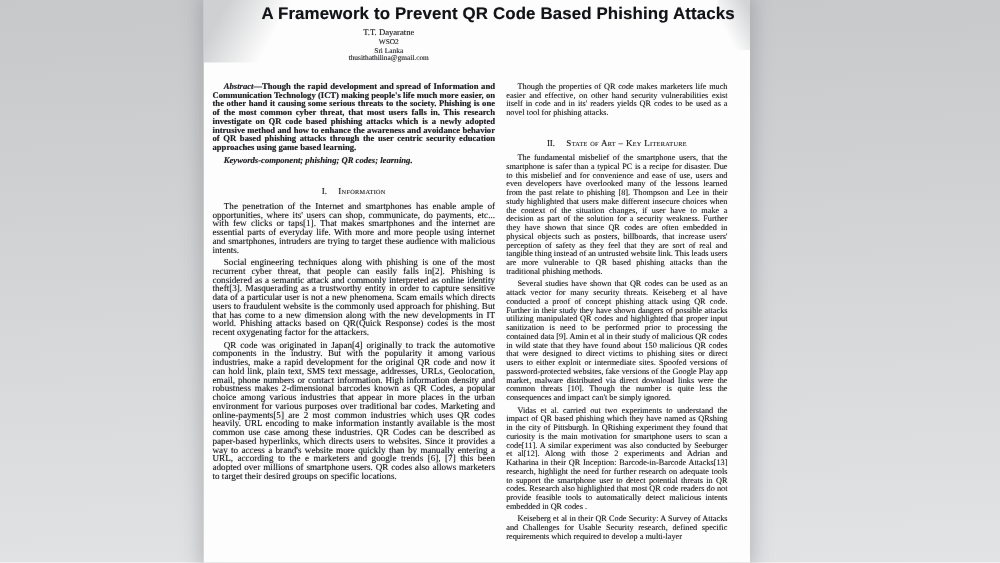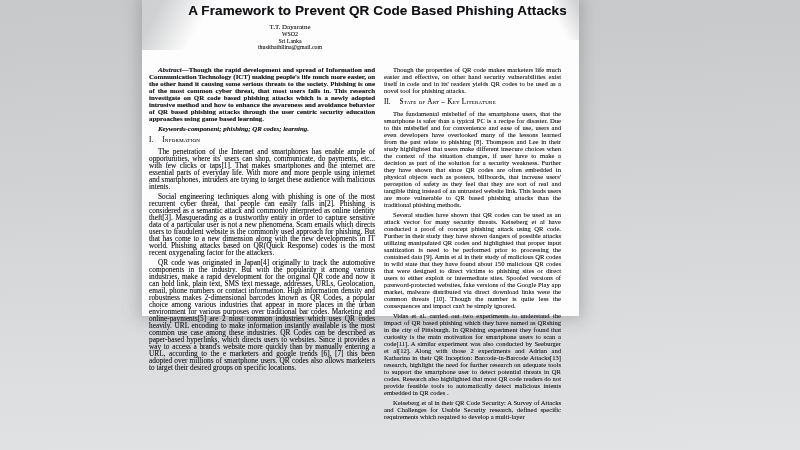--- a/index.html
+++ b/index.html
@@ -3,21 +3,21 @@
 <meta charset="utf-8">
 <style>
   html,body{margin:0;padding:0;}
   body{
     width:800px;height:450px;overflow:hidden;position:relative;
     background:linear-gradient(178deg,#c7c8ca 0%,#d0d1d3 35%,#d9dadc 65%,#e2e3e5 100%);
     font-family:"Liberation Serif", serif;
   }
   .stage{position:absolute;inset:0;}
   .page{
-    position:absolute;left:142px;top:0;width:437px;height:316px;
+    position:absolute;left:163px;top:0;width:437px;height:450px;
     background:#fdfdfd;
     box-shadow:0 0 14px 4px rgba(110,112,116,0.35);
     color:#222226;
     text-shadow:0 0 0.6px rgba(40,40,45,0.5);
   }
   .corner-shade-left{
     position:absolute;left:0;top:0;width:72px;height:50px;
     background:linear-gradient(118deg,#cfd0d2 20%,rgba(207,208,210,0) 72%);
   }
   .corner-shade-right{
@@ -34,21 +34,21 @@
   .author-line{font-size:5.9px;line-height:6.6px;}
   .cols{position:absolute;left:7px;top:66px;display:flex;gap:9px;}
   .col{text-align:justify;}
   .col-left{width:226px;font-size:7.3px;line-height:7px;}
   .col-right{width:177px;font-size:6.6px;line-height:7px;}
   .col p{margin:0 0 3px 0;text-indent:9px;}
   .abstract{font-weight:bold;font-size:6.9px;}
   .abstract .ab-label{font-style:italic;}
   .keywords{font-weight:bold;font-style:italic;font-size:6.9px;}
   .sec-head{
-    margin:5px 0 4px 0;font-size:7.2px;color:#1e1e22;
+    text-align:center;margin:18px 0 4px 0;font-size:7.2px;color:#1e1e22;
     white-space:nowrap;
   }
   .sec-num{margin-right:9px;}
   .sc{font-variant:small-caps;letter-spacing:0.25px;}
 </style>
 </head>
 <body>
 
 <div class="stage">
   <div class="page">

